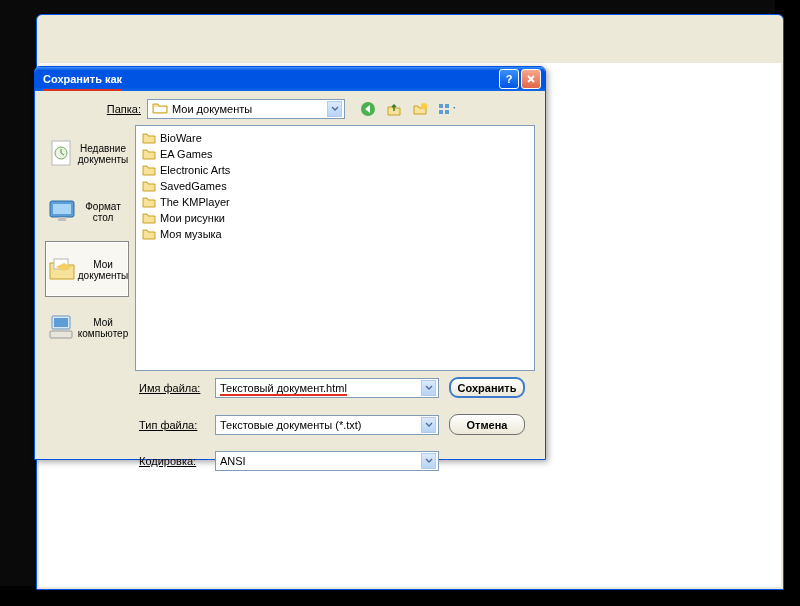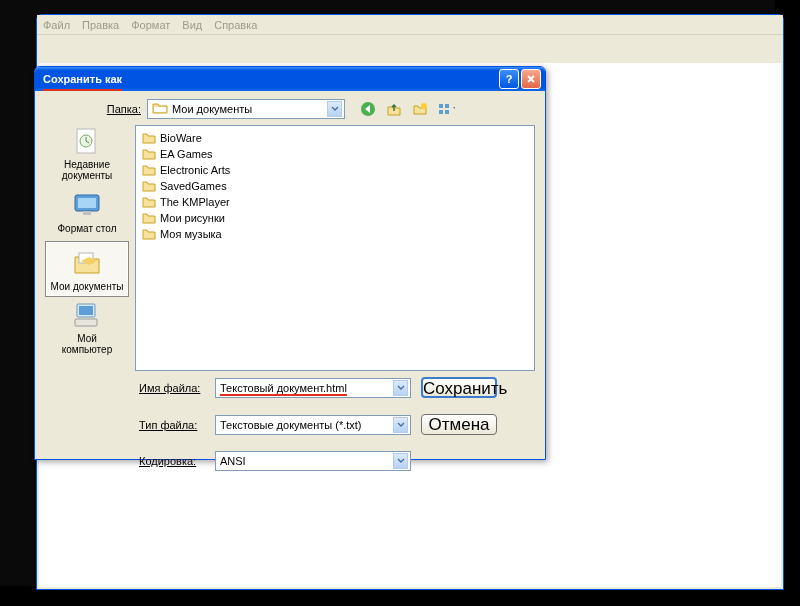--- a/index.html
+++ b/index.html
@@ -31,54 +31,47 @@
 .combo { display: flex; align-items: center; background: #fff; border: 1px solid #7f9db9; height: 20px; padding: 0 2px 0 4px; }
 .combo.folder { width: 198px; }
 .combo .cicon { width: 16px; height: 16px; margin-right: 4px; }
 .combo .ctext { flex: 1; color: #000; }
 .combo .carrow { width: 15px; height: 16px; background: linear-gradient(180deg,#dbeafd,#b6d3f5); border: 1px solid #b6caea; display: flex; align-items: center; justify-content: center; }
 .toolbar-icons { display: flex; gap: 8px; align-items: center; margin-left: 8px; }
 .ticon { width: 18px; height: 18px; display: flex; align-items: center; justify-content: center; cursor: pointer; }
 
 .dlg-main { display: flex; gap: 6px; }
 .places { width: 84px; display: flex; flex-direction: column; gap: 2px; }
-.place { height: 56px; display: flex; flex-direction: column; align-items: center; justify-content: center; background: #ece9d8; border: 1px solid transparent; cursor: pointer; text-align: center; }
+.place { height: 56px; display: flex; flex-direction: row; align-items: center; justify-content: center; background: #ece9d8; border: 1px solid transparent; cursor: pointer; text-align: center; }
 .place.selected { border: 1px solid #888; background: #f8f7f2; box-shadow: inset 0 0 0 1px #fff; }
 .place .picon { width: 32px; height: 32px; display: flex; align-items: center; justify-content: center; }
 .place .plabel { font-size: 10px; color: #000; margin-top: 2px; line-height: 1.1; }
 
 .file-list { flex: 1; height: 246px; background: #fff; border: 1px solid #7f9db9; padding: 4px 6px; overflow: auto; }
 .file-item { display: flex; align-items: center; height: 16px; gap: 4px; cursor: pointer; }
 .file-item .ficon { width: 14px; height: 12px; }
 .file-item .flabel { color: #000; font-size: 11px; }
 
 .dlg-bottom { margin-top: 6px; margin-left: 94px; }
 .brow { display: flex; align-items: center; margin-bottom: 16px; gap: 10px; }
 .blabel { width: 66px; text-align: left; color: #000; }
 .blabel .ul { text-decoration: underline; }
-.bcombo { width: 196px; }
-.bbtn { width: 76px; height: 21px; background: linear-gradient(180deg,#fff,#ece9d8); border: 1px solid #707070; border-radius: 4px; color: #000; cursor: pointer; font-size: 17px; }
+.bcombo { width: 224px; }
+.bbtn { width: 76px; height: 21px; background: linear-gradient(180deg,#fff,#ece9d8); border: 1px solid #707070; border-radius: 9px; color: #000; cursor: pointer; font-size: 11px; font-weight: bold; }
 .bbtn.default { border: 2px solid #3d7bcc; }
 .filename-underline { border-bottom: 2px solid #e03020; }
 
 svg { display: block; }
 </style>
 </head>
 <body>
 
 <div class="bg-dark"></div>
 
 <div class="notepad-window">
-  <div class="menubar">
-    <span>Файл</span>
-    <span>Правка</span>
-    <span>Формат</span>
-    <span>Вид</span>
-    <span>Справка</span>
-  </div>
   <div class="client"></div>
 </div>
 
 <div class="dialog">
   <div class="dlg-titlebar">
     <span class="dlg-title"><span class="dlg-title-underline">Сохранить как</span></span>
     <div class="dlg-btn help">?</div>
     <div class="dlg-btn close">
         <svg width="10" height="10">
           <path d="M2 2 L8 8 M8 2 L2 8" stroke="#fff" stroke-width="1.8"></path>

